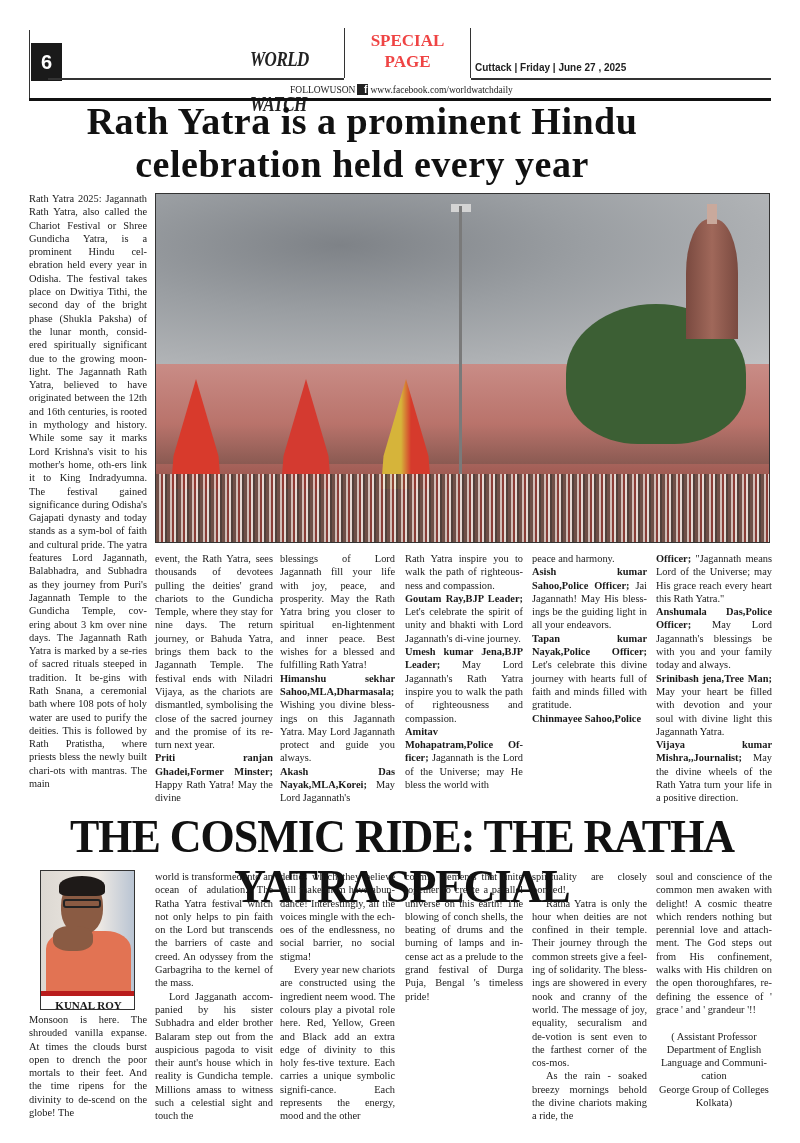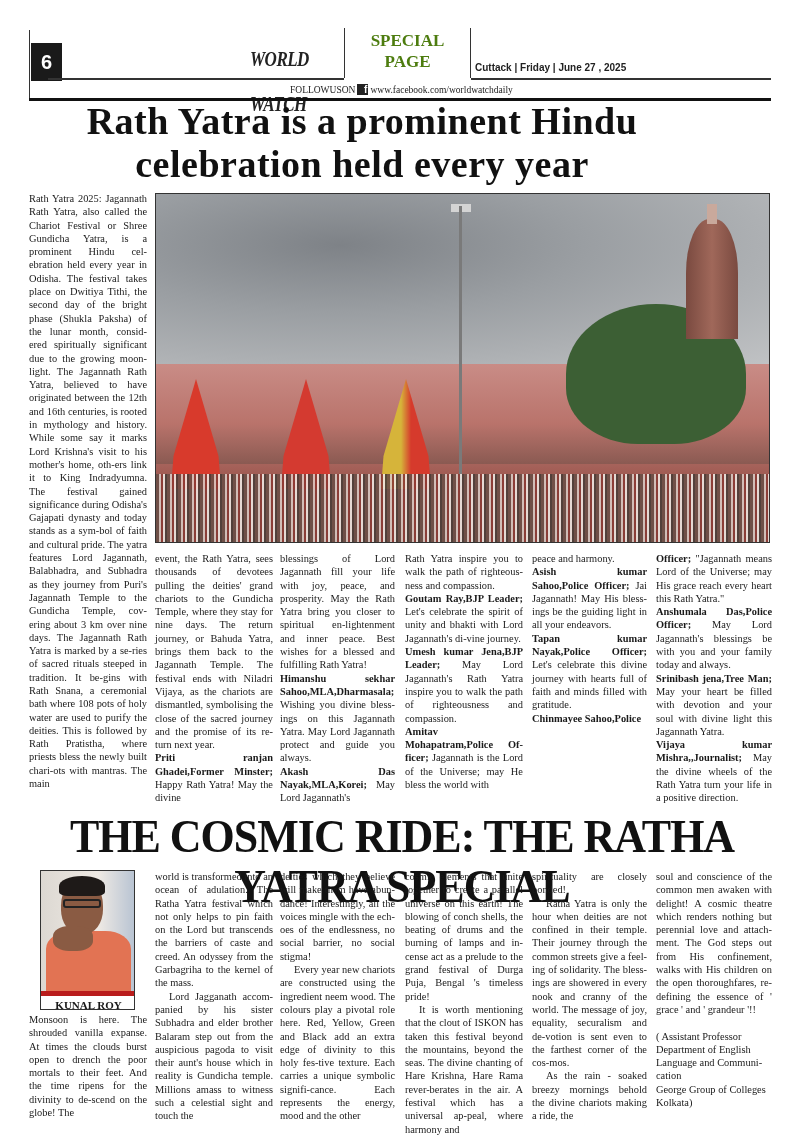--- a/index.html
+++ b/index.html
@@ -9,21 +9,21 @@
   
   .mast { position: absolute; left: 0; top: 0; width: 800px; height: 100px; }
   .mast .vline-l { position: absolute; left: 29px; top: 30px; width: 1px; height: 68px; background: #333; }
   .page-num { position: absolute; left: 31px; top: 43px; width: 31px; height: 38px; background: #1a1a1a; color: #fff;
               font-family: "Liberation Sans", sans-serif; font-weight: bold; font-size: 20px; text-align: center; line-height: 38px; }
   .logo { position: absolute; left: 250px; top: 42px; width: 95px; height: 36px; font-family: "Liberation Serif", serif;
           font-weight: bold; font-style: italic; font-size: 17px; letter-spacing: -0.5px; color: #222; line-height: 36px;
           transform: scaleY(1.25); }
   .logo-divider { position: absolute; left: 344px; top: 28px; width: 1px; height: 50px; background: #333; }
   .special { position: absolute; left: 350px; top: 30px; width: 115px; text-align: center; font-family: "Liberation Serif", serif;
-             font-weight: bold; font-size: 17px; line-height: 21px; color: #4d7c0f; }
+             font-weight: bold; font-size: 17px; line-height: 21px; color: #ef4444; }
   .right-divider { position: absolute; left: 470px; top: 28px; width: 1px; height: 50px; background: #333; }
   .dateline { position: absolute; left: 475px; top: 62px; font-family: "Liberation Sans", sans-serif; font-size: 10px; color: #222; font-weight: bold; }
   .rule-under-logo { position: absolute; left: 48px; top: 78px; width: 296px; height: 2px; background: #333; }
   .rule-under-date { position: absolute; left: 471px; top: 78px; width: 300px; height: 2px; background: #333; }
   .follow { position: absolute; left: 290px; top: 84px; font-family: "Liberation Serif", serif; font-size: 9.5px; color: #222; display: flex; align-items: center; gap: 2px; }
   .fb-icon { display: inline-block; width: 11px; height: 11px; background: #222; color: #fff; font-family: "Liberation Sans", sans-serif;
              font-weight: bold; font-size: 10px; line-height: 12px; text-align: right; padding-right: 1px; }
   .thick-rule { position: absolute; left: 29px; top: 98px; width: 742px; height: 3px; background: #111; }
 
   
@@ -76,21 +76,21 @@
   .author .hands { position: absolute; left: 12px; top: 55px; width: 40px; height: 25px; background: #8a5b43; border-radius: 40%; }
   .author .caption { position: absolute; left: 0; top: 120px; width: 95px; height: 20px; border-top: 5px solid #b91c1c; background: #fff; text-align: center;
                      font-family: "Liberation Serif", serif; font-weight: bold; font-size: 11px; line-height: 19px; color: #1a1a1a; }
 
   .c-b1 { left: 29px; top: 1013px; width: 118px; }
   .c-b2 { left: 155px; top: 870px; width: 118px; }
   .c-b3 { left: 280px; top: 870px; width: 115px; }
   .c-b4 { left: 405px; top: 870px; width: 118px; }
   .c-b5 { left: 532px; top: 870px; width: 115px; }
   .c-b6 { left: 656px; top: 870px; width: 116px; }
-  .sig { text-align: left; }
+  .sig { text-align: center; }
 </style>
 </head>
 <body>
 
 <div class="mast">
   <div class="vline-l"></div>
   <div class="page-num">6</div>
   <div class="logo">WORLD WATCH</div>
   <div class="logo-divider"></div>
   <div class="special">
@@ -179,21 +179,20 @@
 <div class="col c-b2">
   <p>world is transformed into an ocean of adulation. The Ratha Yatra festival which not only helps to pin faith on the Lord but transcends the barriers of caste and creed. An odyssey from the Garbagriha to the kernel of the mass.</p>
   <p class="ind">Lord Jagganath accom-panied by his sister Subhadra and elder brother Balaram step out from the auspicious pagoda to visit their aunt's house which in reality is Gundicha temple. Millions amass to witness such a celestial sight and touch the</p>
 </div>
 <div class="col c-b3">
   <p>deities which they believe will make them have abun-dance! Interestingly, all the voices mingle with the ech-oes of the endlessness, no social barrier, no social stigma!</p>
   <p class="ind">Every year new chariots are constructed using the ingredient neem wood. The colours play a pivotal role here. Red, Yellow, Green and Black add an extra edge of divinity to this holy fes-tive texture. Each carries a unique symbolic signifi-cance. Each represents the energy, mood and the other</p>
 </div>
 <div class="col c-b4">
   <p>cosmic elements that unite together to create a parallel universe on this earth!  The blowing of conch shells, the beating of drums and the burning of lamps and in-cense act as a prelude to the grand festival of Durga Puja, Bengal 's timeless pride!</p>
-  <p class="ind">It is worth mentioning that the clout of ISKON has taken this festival beyond the mountains, beyond the seas. The divine chanting of Hare Krishna, Hare Rama rever-berates in the air. A festival which has a universal ap-peal, where harmony and</p>
 </div>
 <div class="col c-b5">
   <p>spirituality are closely bonded!</p>
   <p class="ind">Ratha Yatra is only the hour when deities are not confined in their temple. Their journey through the common streets give a feel-ing of solidarity. The bless-ings are showered in every nook and cranny of the world. The message of joy, equality, securalism and de-votion is sent even to the farthest corner of the cos-mos.</p>
   <p class="ind">As the rain - soaked breezy mornings behold the divine chariots making a ride, the</p>
 </div>
 <div class="col c-b6">
   <p>soul and conscience of the common men awaken with delight! A cosmic theatre which renders nothing but perennial love and attach-ment. The God steps out from His confinement, walks with His children on the open thoroughfares, re-defining the essence of ' grace ' and ' grandeur '!!</p>
   <p>&nbsp;</p>
   <p class="sig">( Assistant Professor</p>

